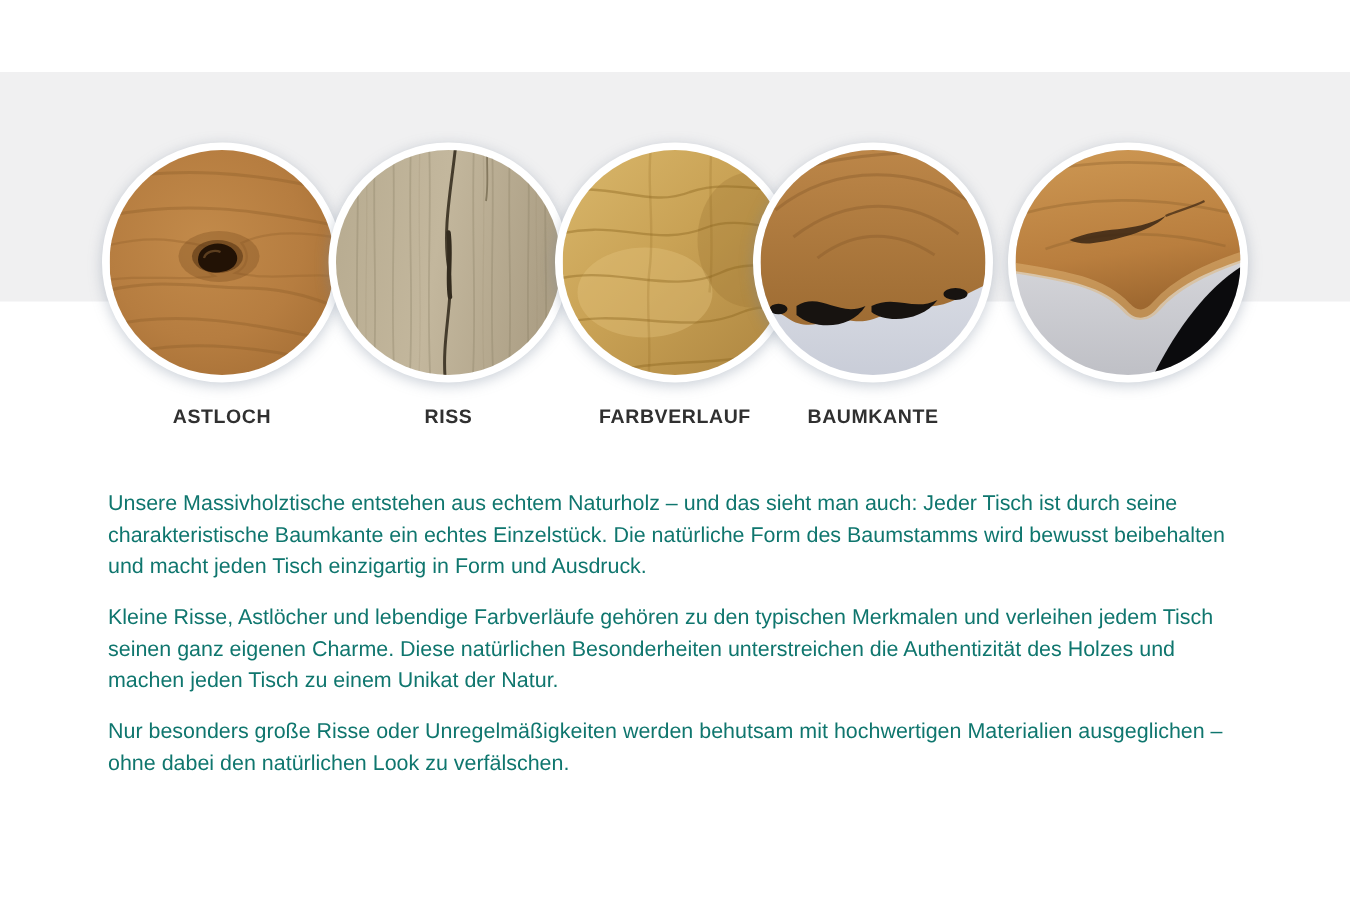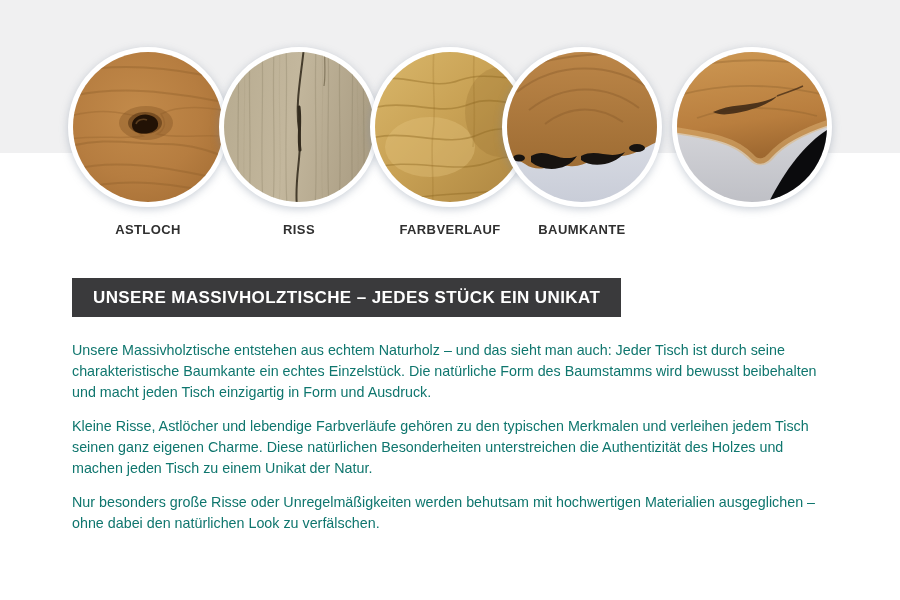--- a/index.html
+++ b/index.html
@@ -1,17 +1,17 @@
 <!DOCTYPE html>
 <html><head>
 <meta charset="utf-8">
 <style>
   html,body{margin:0;padding:0;}
   body{font-family:"Liberation Sans",sans-serif;background:#ffffff;}
-  .page{position:relative;width:900px;height:544px;background:#ffffff;overflow:hidden;}
+  .page{position:relative;width:900px;height:544px;background:#ffffff;overflow:hidden;margin-top:48px;}
   .top-band{position:absolute;left:0;top:0;width:900px;height:153px;background:#f0f0f1;}
   .features{position:absolute;left:0;top:0;width:900px;height:250px;}
   .feature{position:absolute;top:47px;width:160px;text-align:center;}
   .feature:nth-child(1){left:68px;z-index:1;}
   .feature:nth-child(2){left:219px;z-index:2;}
   .feature:nth-child(3){left:370px;z-index:3;}
   .feature:nth-child(4){left:502px;z-index:4;}
   .feature:nth-child(5){left:672px;z-index:5;}
   .circle{width:150px;height:150px;border:5px solid #ffffff;border-radius:50%;overflow:hidden;
           background:#fff;box-shadow:0 2px 9px rgba(120,135,155,0.40);}
@@ -183,20 +183,17 @@
           </g>
           <path d="M36,60 C58,50 78,56 100,44 C94,52 70,60 52,62 C46,63 40,62 36,60 Z" fill="#3a2614" opacity="0.85"></path>
           <path d="M100,44 C110,40 118,38 126,34" stroke="#4a3018" stroke-width="1.5" fill="none" opacity="0.8"></path>
         </svg>
       </div>
     </div>
 
   </div>
 
   <div class="content">
-    <div class="heading-bar">
-      <h2>UNSERE MASSIVHOLZTISCHE – JEDES STÜCK EIN UNIKAT</h2>
-    </div>
     <p>Unsere Massivholztische entstehen aus echtem Naturholz – und das sieht man auch: Jeder Tisch ist durch seine charakteristische Baumkante ein echtes Einzelstück. Die natürliche Form des Baumstamms wird bewusst beibehalten und macht jeden Tisch einzigartig in Form und Ausdruck.</p>
     <p>Kleine Risse, Astlöcher und lebendige Farbverläufe gehören zu den typischen Merkmalen und verleihen jedem Tisch seinen ganz eigenen Charme. Diese natürlichen Besonderheiten unterstreichen die Authentizität des Holzes und machen jeden Tisch zu einem Unikat der Natur.</p>
     <p>Nur besonders große Risse oder Unregelmäßigkeiten werden behutsam mit hochwertigen Materialien ausgeglichen – ohne dabei den natürlichen Look zu verfälschen.</p>
   </div>
 </div>
 
 </body></html>

